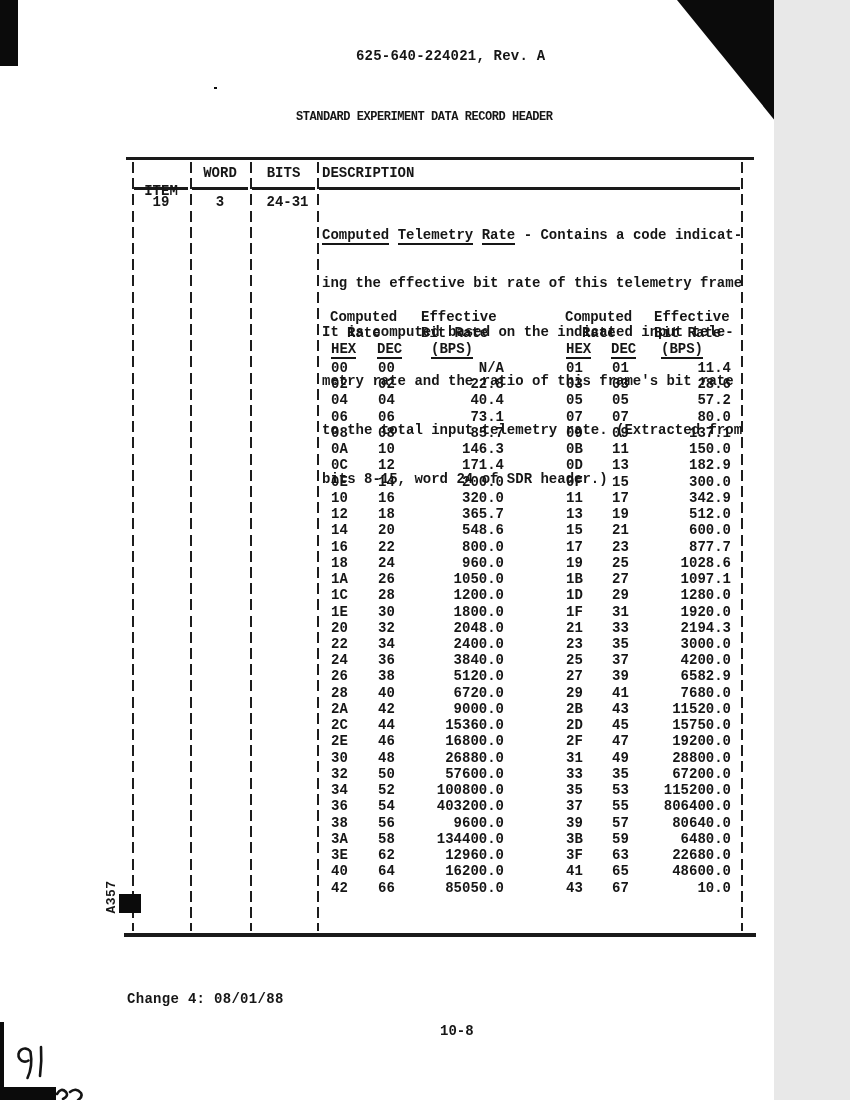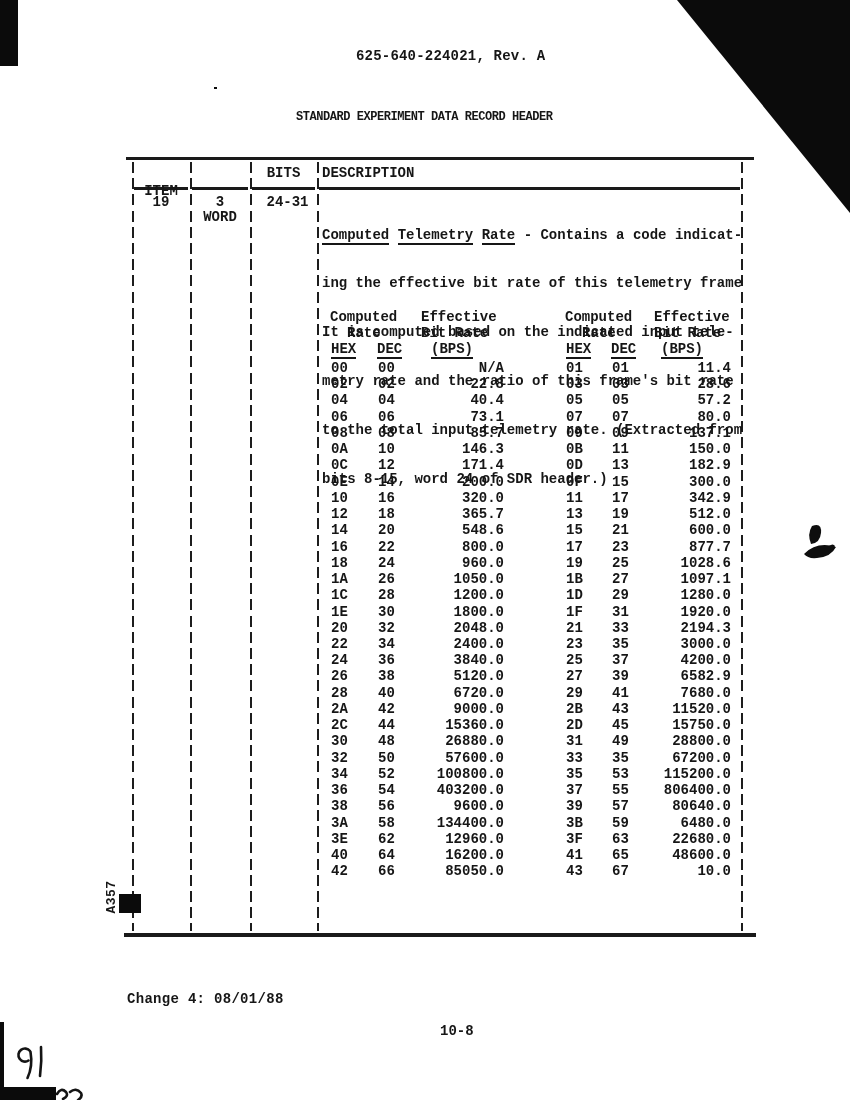--- a/index.html
+++ b/index.html
@@ -1,17 +1,17 @@
 <!DOCTYPE html>
 <html><head>
 <meta charset="utf-8">
 <style>
   html,body{margin:0;padding:0;background:#e8e8e8;}
   .page{
-    position:relative;width:850px;height:1100px;background:#ffffff;overflow:hidden;
+    position:relative;width:774px;height:1100px;background:#ffffff;overflow:hidden;
     font-family:"Liberation Mono","DejaVu Sans Mono",monospace;
     font-weight:700;color:#161616;
   }
   .abs{position:absolute;}
   
   .doc-number{left:356px;top:48px;font-size:14px;letter-spacing:0.2px;}
   .title{left:296px;top:110px;font-size:12px;letter-spacing:-0.45px;}
   
   .h-line{background:#1a1a1a;}
   .v-bar{
@@ -69,21 +69,21 @@
   <div class="abs v-bar" style="left:190px;"></div>
   <div class="abs v-bar" style="left:250px;"></div>
   <div class="abs v-bar" style="left:317px;"></div>
   <div class="abs v-bar" style="left:741px;"></div>
   <div class="abs h-line" style="left:134px;top:187px;width:54px;height:2.5px;"></div>
   <div class="abs h-line" style="left:192px;top:187px;width:56px;height:2.5px;"></div>
   <div class="abs h-line" style="left:252px;top:187px;width:63px;height:2.5px;"></div>
   <div class="abs h-line" style="left:319px;top:187px;width:421px;height:2.5px;"></div>
 
   <div class="abs col-head" style="left:132px;width:58px;margin-top:18px;">ITEM</div>
-  <div class="abs col-head" style="left:190px;width:60px;margin-top:44px;">WORD</div>
+  <div class="abs col-head" style="left:190px;width:60px;">WORD</div>
   <div class="abs col-head" style="left:250px;width:67px;">BITS</div>
   <div class="abs col-head" style="left:322px;text-align:left;">DESCRIPTION</div>
 
   <div class="abs cell-val" style="left:132px;width:58px;">19</div>
   <div class="abs cell-val" style="left:190px;width:60px;">3</div>
   <div class="abs cell-val" style="left:254px;width:67px;">24-31</div>
 
   <div class="abs desc">
     <div><span class="uword">Computed</span> <span class="uword">Telemetry</span> <span class="uword">Rate</span><span> - Contains a code indicat-</span></div>
     <div>ing the effective bit rate of this telemetry frame</div>
@@ -309,20 +309,29 @@
       <span class="cell r">11520.0</span>
     </div>
       <div class="rate-row">
       <span class="cell">2C</span>
       <span class="cell">44</span>
       <span class="cell r">15360.0</span>
       <span class="gap"></span>
       <span class="cell">2D</span>
       <span class="cell">45</span>
       <span class="cell r">15750.0</span>
+    </div>
+      <div class="rate-row">
+      <span class="cell">2E</span>
+      <span class="cell">46</span>
+      <span class="cell r">16800.0</span>
+      <span class="gap"></span>
+      <span class="cell">2F</span>
+      <span class="cell">47</span>
+      <span class="cell r">19200.0</span>
     </div>
       <div class="rate-row">
       <span class="cell">30</span>
       <span class="cell">48</span>
       <span class="cell r">26880.0</span>
       <span class="gap"></span>
       <span class="cell">31</span>
       <span class="cell">49</span>
       <span class="cell r">28800.0</span>
     </div>

